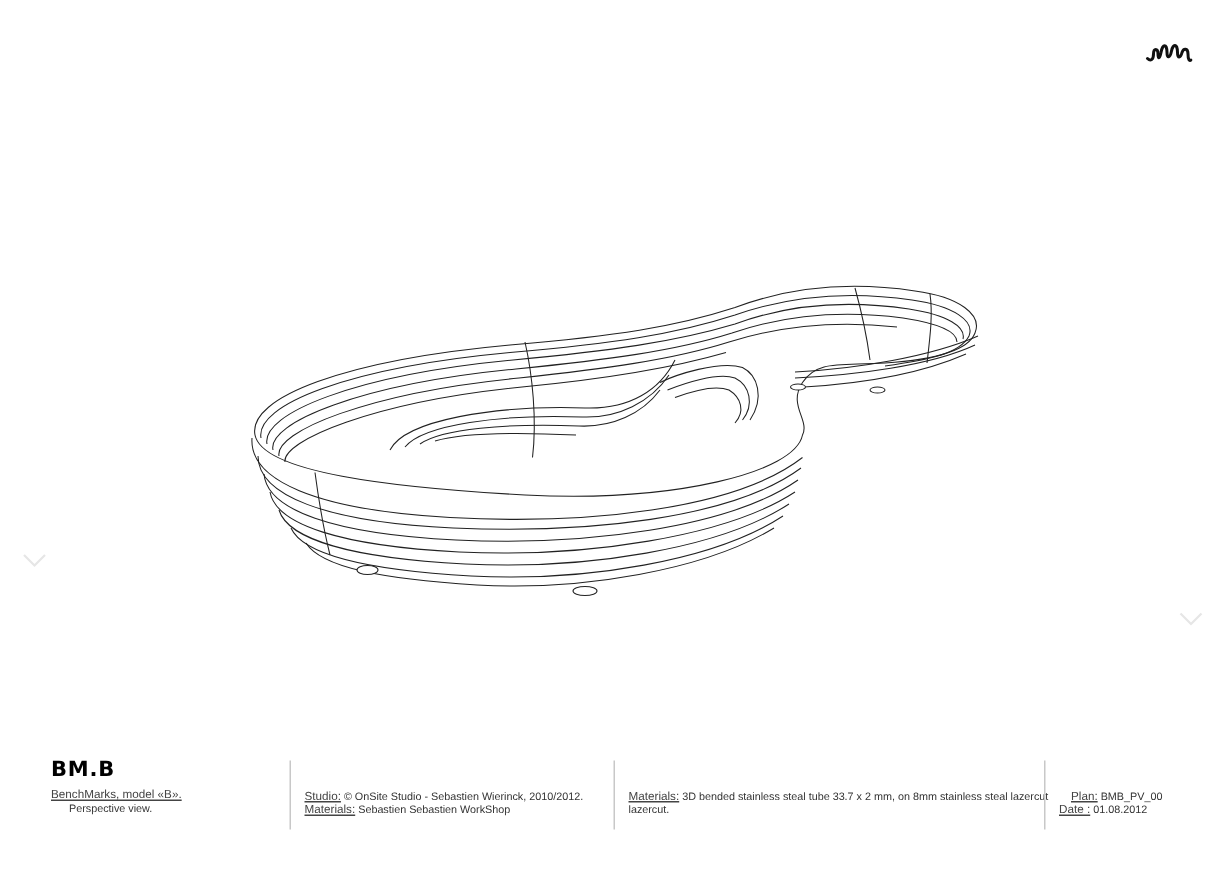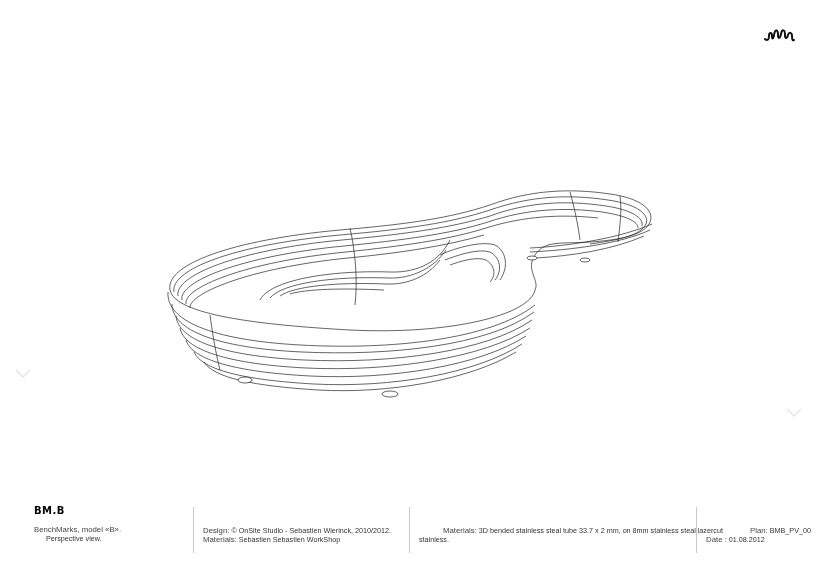--- a/index.html
+++ b/index.html
@@ -9,24 +9,24 @@
     }
     .logo { position: absolute; left: 763px; top: 24px; width: 32px; height: 22px; }
     .nav-arrow { position: absolute; width: 16px; height: 10px; }
     .nav-left { left: 15px; top: 369px; }
     .nav-right { left: 786px; top: 408px; }
     .drawing { position: absolute; left: 150px; top: 180px; width: 520px; height: 230px; }
 
     .footer-title {
       position: absolute; left: 34px; top: 505px;
       font-family: "DejaVu Sans", sans-serif; font-weight: bold;
-      font-size: 10px; letter-spacing: 0.5px; color: #000;
+      font-size: 14px; letter-spacing: 0.5px; color: #000;
     }
     .footer-line { position: absolute; font-size: 7.2px; line-height: 9px; color: #333; white-space: nowrap; }
-    .label { color: #444; font-size: 7.8px; }
+    .label { text-decoration: underline; color: #444; font-size: 7.8px; }
     .value { color: #333; }
     .divider { position: absolute; top: 507px; width: 1px; height: 46px; background: #c8c8c8; }
   </style>
 </head>
 <body>
 
 <svg class="logo" viewBox="0 0 32 22">
   <path d="M2 15 C4 17,6 16,6 12 C6 8,9 8,9 12 C9 15,10 16,11 11 C12 5,15 5,15 11 C15 15,17 15,18 10 C19 5,22 5,22 11 C22 15,24 15,25 11 C26 8,29 8,29 12 C29 16,30 17,31 16" fill="none" stroke="#111" stroke-width="2" stroke-linecap="round"></path>
 </svg>
 
@@ -84,38 +84,38 @@
 
 <div class="footer-title">BM.B</div>
 <div class="footer-line" style="left:34px; top:525px;">
   <span class="label">BenchMarks, model «B».</span>
 </div>
 <div class="footer-line" style="left:46px; top:534px;">Perspective view.</div>
 
 <div class="divider" style="left:193px;"></div>
 
 <div class="footer-line" style="left:203px; top:526px;">
-  <span class="label">Design:</span>
+  <span class="label">Studio:</span>
   <span class="value">© OnSite Studio - Sebastien Wierinck, 2010/2012.</span>
 </div>
 <div class="footer-line" style="left:203px; top:535px;">
   <span class="label">Materials:</span>
   <span class="value">Sebastien Sebastien WorkShop</span>
 </div>
 
 <div class="divider" style="left:409px;"></div>
 
-<div class="footer-line" style="left:443px; top:526px;">
+<div class="footer-line" style="left:419px; top:526px;">
   <span class="label">Materials:</span>
   <span class="value">3D bended stainless steal tube  33.7 x 2 mm, on 8mm stainless steal lazercut</span>
 </div>
-<div class="footer-line" style="left:419px; top:535px;">stainless.</div>
+<div class="footer-line" style="left:419px; top:535px;">lazercut.</div>
 
 <div class="divider" style="left:696px;"></div>
 
-<div class="footer-line" style="left:706px; top:526px;padding-left:44px;">
+<div class="footer-line" style="left:670px; top:526px;padding-left:44px;">
   <span class="label">Plan:</span>
   <span class="value">BMB_PV_00</span>
 </div>
 <div class="footer-line" style="left:706px; top:535px;">
   <span class="label">Date :</span>
   <span class="value">01.08.2012</span>
 </div>
 
 </body></html>

